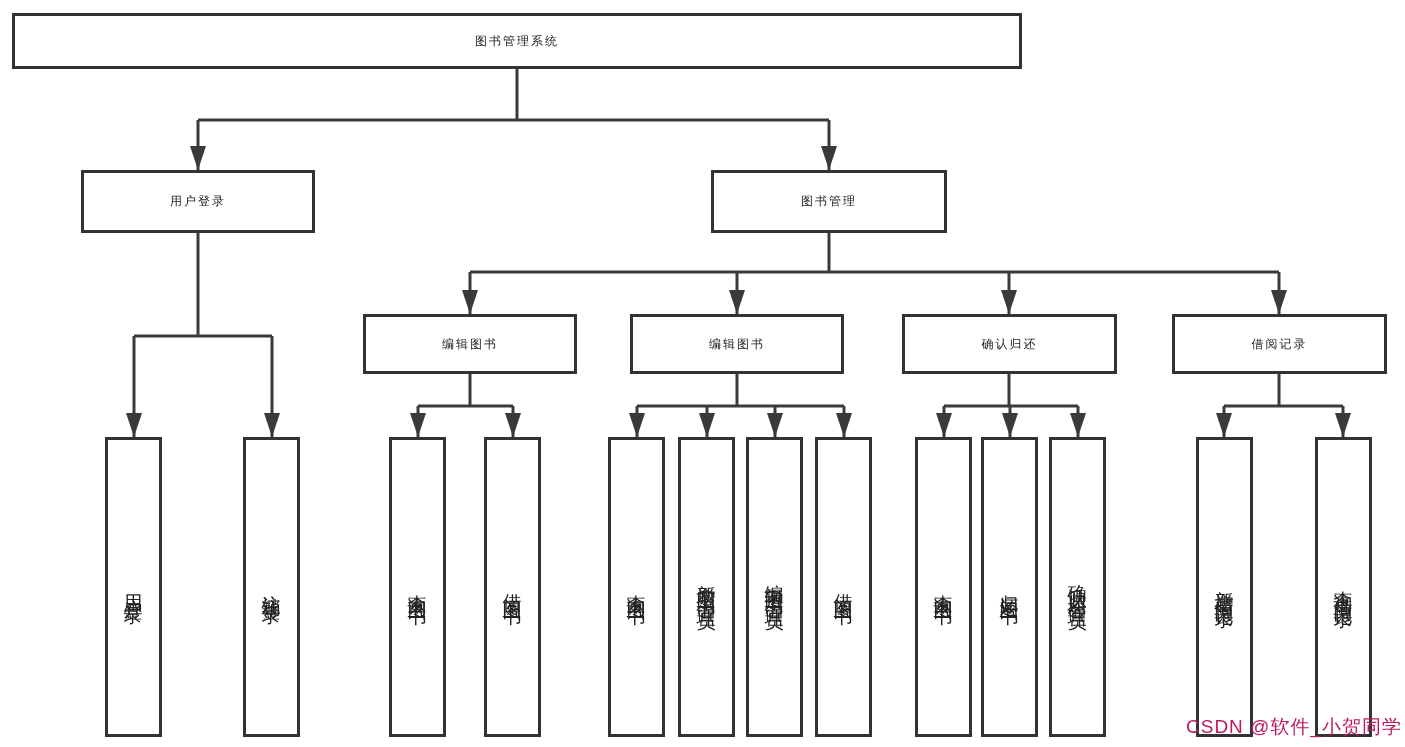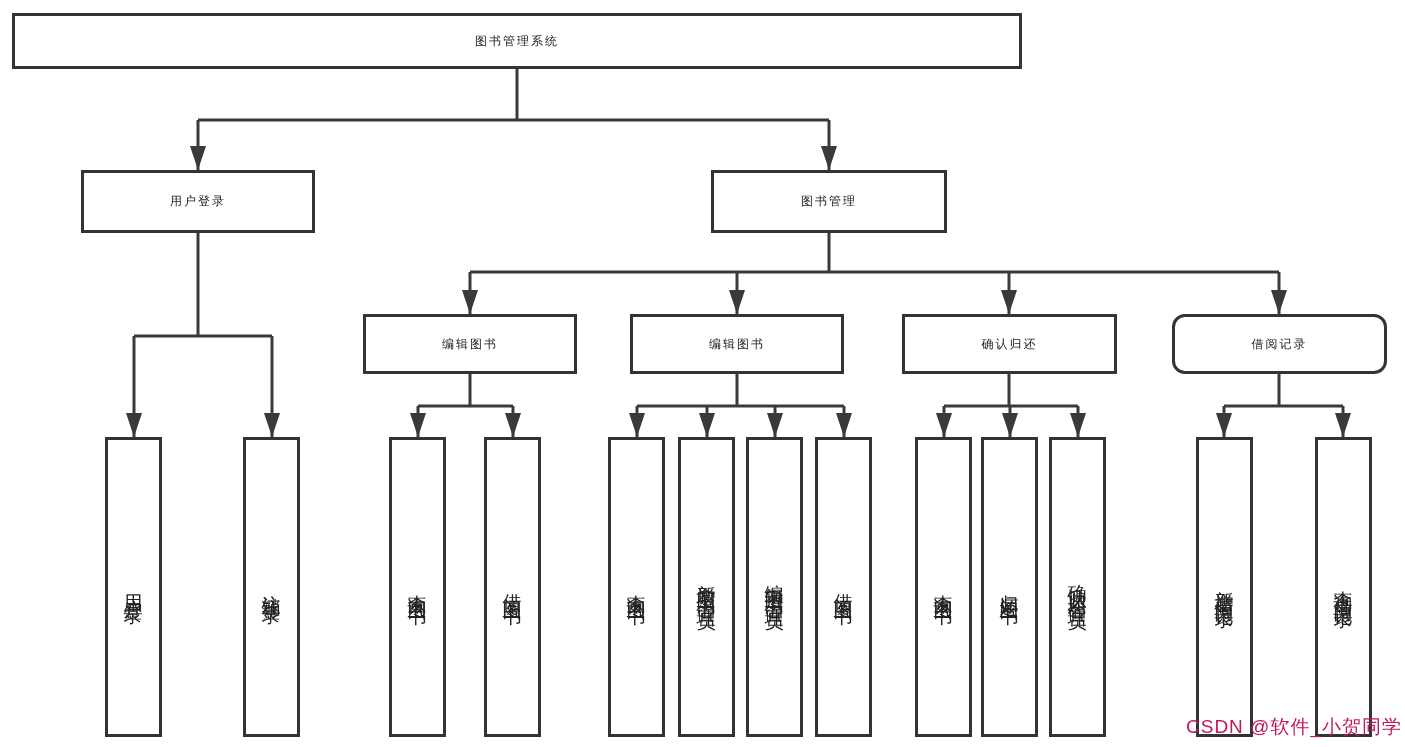--- a/index.html
+++ b/index.html
@@ -19,21 +19,21 @@
     writing-mode:vertical-rl;text-orientation:mixed;
     font-size:19px;letter-spacing:4px;line-height:1;
   }
   
   #n-root{left:12px;top:13px;width:1010px;height:56px;}
   #n-b0{left:81px;top:170px;width:234px;height:63px;}
   #n-b1{left:711px;top:170px;width:236px;height:63px;}
   #n-c0{left:363px;top:314px;width:214px;height:60px;}
   #n-c1{left:630px;top:314px;width:214px;height:60px;}
   #n-c2{left:902px;top:314px;width:215px;height:60px;}
-  #n-c3{left:1172px;top:314px;width:215px;height:60px;border-radius:13px;}
+  #n-c3{left:1172px;top:314px;width:215px;height:60px;}
   
   .leaf{top:437px;width:57px;height:300px;}
   #n-l0{left:105px;} #n-l1{left:243px;}
   #n-l2{left:389px;} #n-l3{left:484px;}
   #n-l4{left:608px;} #n-l5{left:678px;} #n-l6{left:746px;} #n-l7{left:815px;}
   #n-l8{left:915px;} #n-l9{left:981px;} #n-l10{left:1049px;}
   #n-l11{left:1196px;} #n-l12{left:1315px;}
   .watermark{
     position:absolute;left:1186px;top:714px;font-size:19px;color:#be185d;
     letter-spacing:1px;white-space:nowrap;

